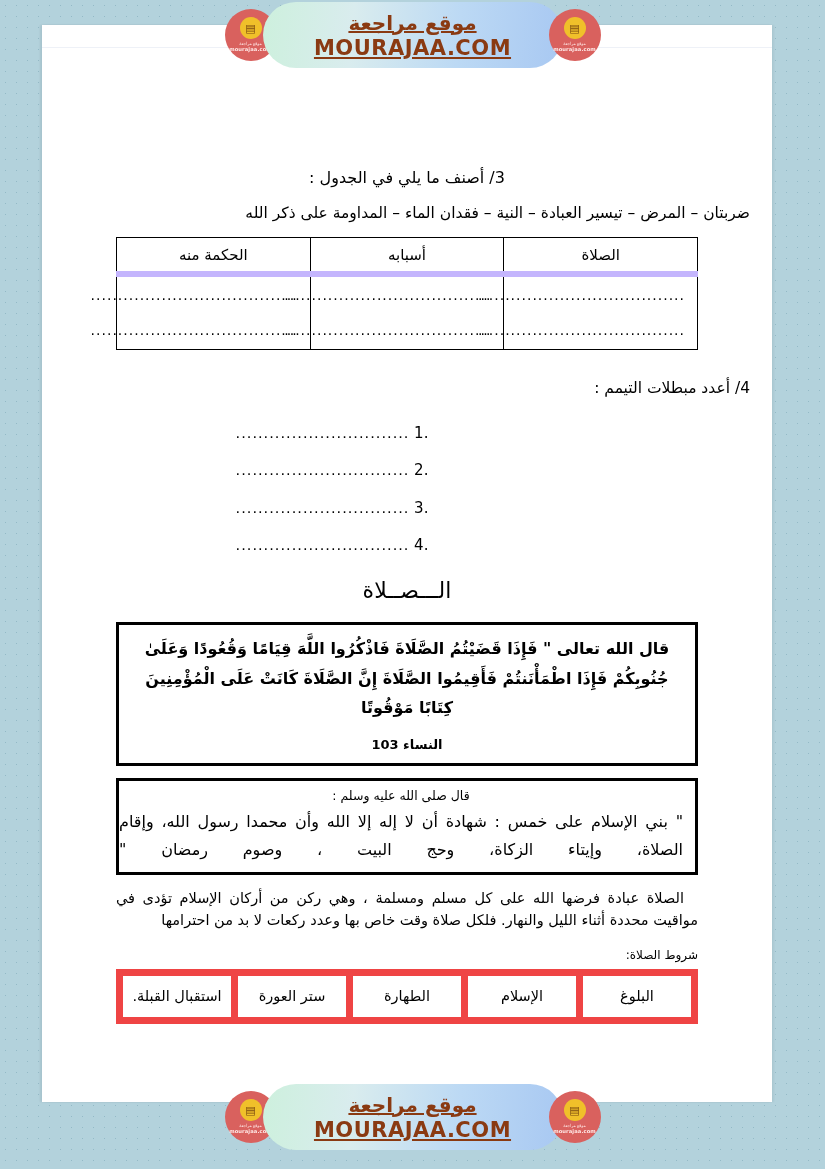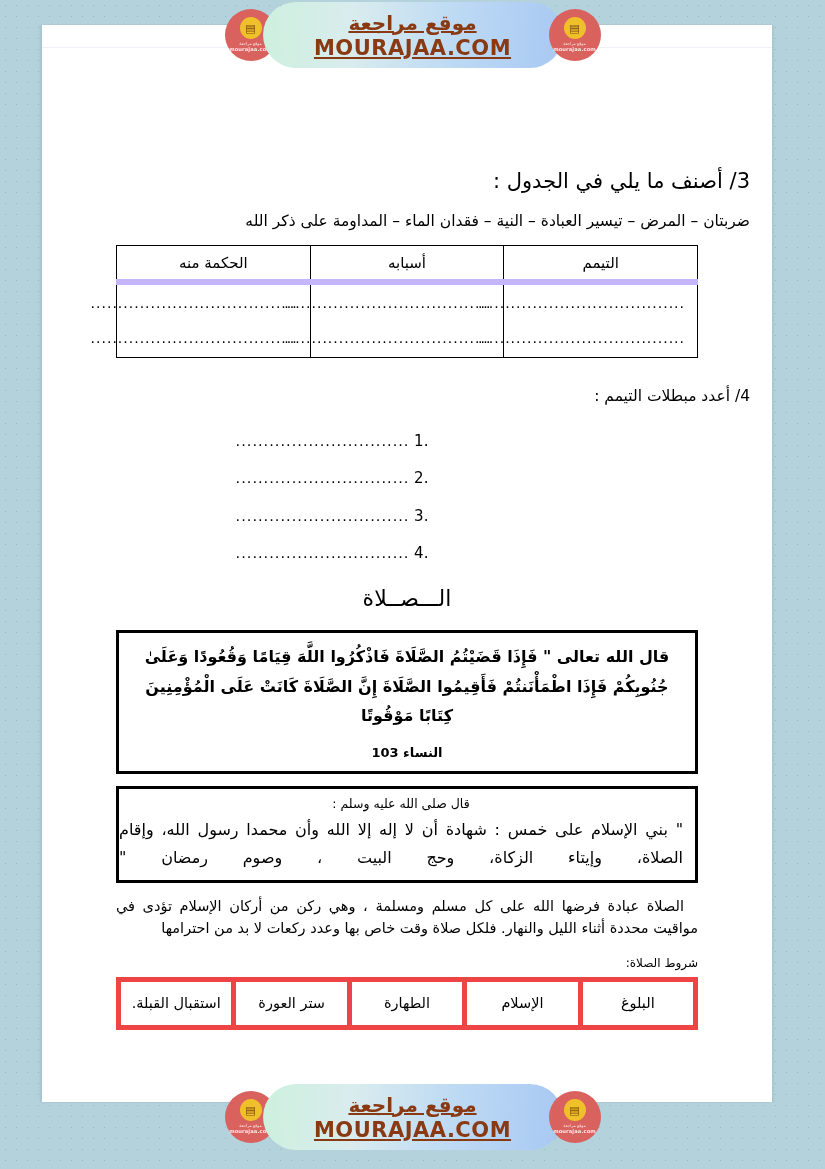--- a/index.html
+++ b/index.html
@@ -87,21 +87,21 @@
     left: 0; top: 0;
     width: 730px;
     padding: 140px 22px 0 22px;
     direction: rtl;
     text-align: right;
     color: #000;
     font-size: 15px;
     line-height: 1.6;
   }
 
-  .q-line { margin-bottom: 10px; font-size: 21px; }
+  .q-line { margin-bottom: 10px; font-size: 16px; text-align: center; }
   .q-items { margin-bottom: 12px; font-size: 15.5px; text-align: right; }
 
   
   table.tbl {
     width: 582px;
     border-collapse: collapse;
     margin: 0 auto 0 auto;
     table-layout: fixed;
     direction: rtl;
   }
@@ -183,21 +183,21 @@
   }
 
   table.cond {
     width: 582px;
     border-collapse: collapse;
     margin: 0 auto;
     table-layout: fixed;
     direction: rtl;
   }
   table.cond td {
-    border: 5px solid #ef4444;
+    border: 7px solid #ef4444;
     height: 48px;
     text-align: center;
     vertical-align: middle;
     font-size: 14.5px;
     line-height: 1.25;
     padding: 2px 4px;
   }
 </style>
 </head>
 <body>
@@ -206,21 +206,21 @@
   <div class="page-inner-rule"></div>
 
   <div class="content">
 
     <div class="q-line">3/ أصنف ما يلي في الجدول :</div>
     <div class="q-items">ضربتان – المرض – تيسير العبادة – النية – فقدان الماء – المداومة على ذكر الله</div>
 
     <table class="tbl">
       <tbody>
           <tr>
-        <th>التيمم</th>
+        <th>الصلاة</th>
         <th>أسبابه</th>
         <th>الحكمة منه</th>
       </tr>
       <tr>
         <td class="fill">
           <div class="dots-row">......................................</div>
           <div class="dots-row">......................................</div>
         </td>
         <td class="fill">
           <div class="dots-row">......................................</div>

